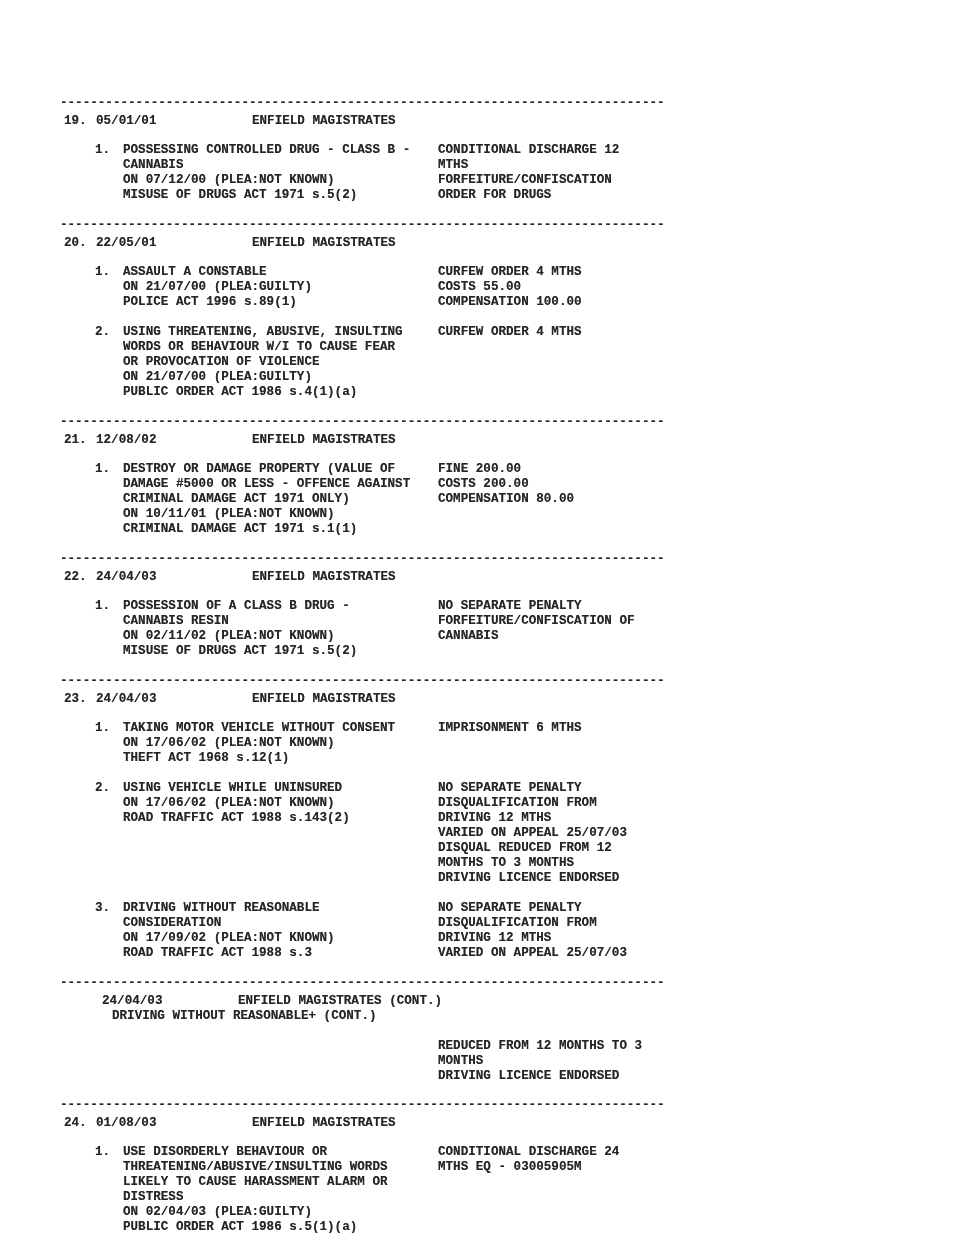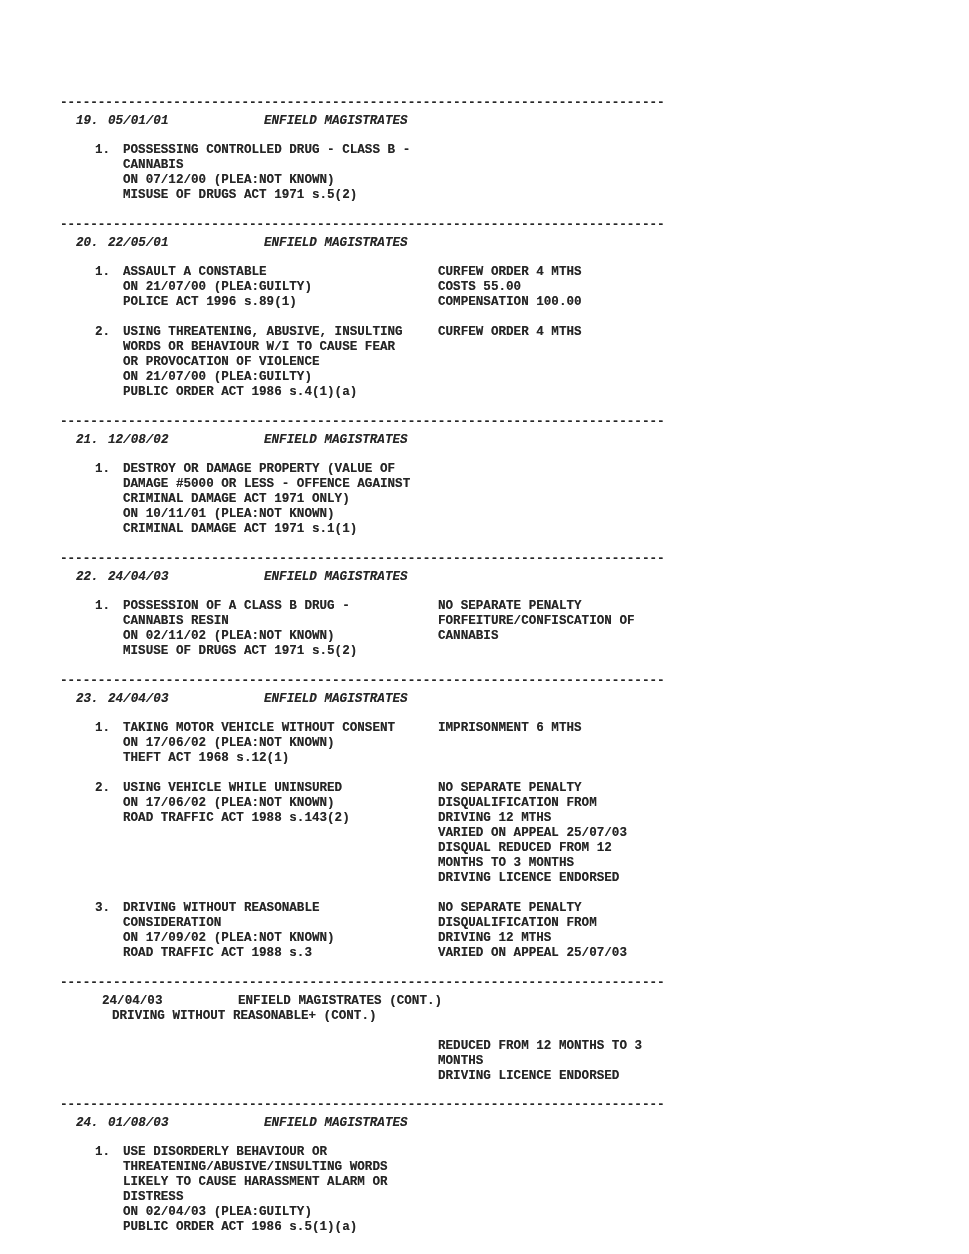--- a/index.html
+++ b/index.html
@@ -26,22 +26,21 @@
     text-shadow: 0 0 0.5px rgba(40,40,40,0.55);
   }
   .divider {
     white-space: nowrap;
     overflow: hidden;
     margin: 2px 0;
   }
   .entry-header {
     position: relative;
     height: 15px;
-    margin: 3px 0 14px 16px;
-    font-style: italic;
+    margin: 3px 0 14px 4px;
   }
   .e-num  { position: absolute; left: 0; }
   .e-date { position: absolute; left: 32px; }
   .e-court{ position: absolute; left: 188px; white-space: pre; }
   .offences { }
   .offence {
     display: flex;
     align-items: flex-start;
     margin-bottom: 15px;
   }
@@ -98,20 +97,24 @@
       <span class="e-date">05/01/01</span>
       <span class="e-court">ENFIELD MAGISTRATES</span>
     </div>
     <div class="offences">
   <div class="offence">
     <span class="o-num">1.</span>
     <div class="o-left">POSSESSING CONTROLLED DRUG - CLASS B -
 CANNABIS
 ON 07/12/00 (PLEA:NOT KNOWN)
 MISUSE OF DRUGS ACT 1971 s.5(2)</div>
+    <div class="o-right">CONDITIONAL DISCHARGE 12
+MTHS
+FORFEITURE/CONFISCATION
+ORDER FOR DRUGS</div>
   </div>
 </div>
   </div>
 
   <div class="block">
     <div class="divider">--------------------------------------------------------------------------------</div>
     <div class="entry-header">
       <span class="e-num">20.</span>
       <span class="e-date">22/05/01</span>
       <span class="e-court">ENFIELD MAGISTRATES</span>
@@ -147,20 +150,23 @@
       <span class="e-court">ENFIELD MAGISTRATES</span>
     </div>
     <div class="offences">
   <div class="offence">
     <span class="o-num">1.</span>
     <div class="o-left">DESTROY OR DAMAGE PROPERTY (VALUE OF
 DAMAGE #5000 OR LESS - OFFENCE AGAINST
 CRIMINAL DAMAGE ACT 1971 ONLY)
 ON 10/11/01 (PLEA:NOT KNOWN)
 CRIMINAL DAMAGE ACT 1971 s.1(1)</div>
+    <div class="o-right">FINE 200.00
+COSTS 200.00
+COMPENSATION 80.00</div>
   </div>
 </div>
   </div>
 
   <div class="block">
     <div class="divider">--------------------------------------------------------------------------------</div>
     <div class="entry-header">
       <span class="e-num">22.</span>
       <span class="e-date">24/04/03</span>
       <span class="e-court">ENFIELD MAGISTRATES</span>
@@ -248,18 +254,20 @@
     </div>
     <div class="offences">
   <div class="offence">
     <span class="o-num">1.</span>
     <div class="o-left">USE DISORDERLY BEHAVIOUR OR
 THREATENING/ABUSIVE/INSULTING WORDS
 LIKELY TO CAUSE HARASSMENT ALARM OR
 DISTRESS
 ON 02/04/03 (PLEA:GUILTY)
 PUBLIC ORDER ACT 1986 s.5(1)(a)</div>
+    <div class="o-right">CONDITIONAL DISCHARGE 24
+MTHS EQ - 03005905M</div>
   </div>
 </div>
   </div>
 <div class="divider">--------------------------------------------------------------------------------</div>
     </div>
 </div>
 
 </body></html>

